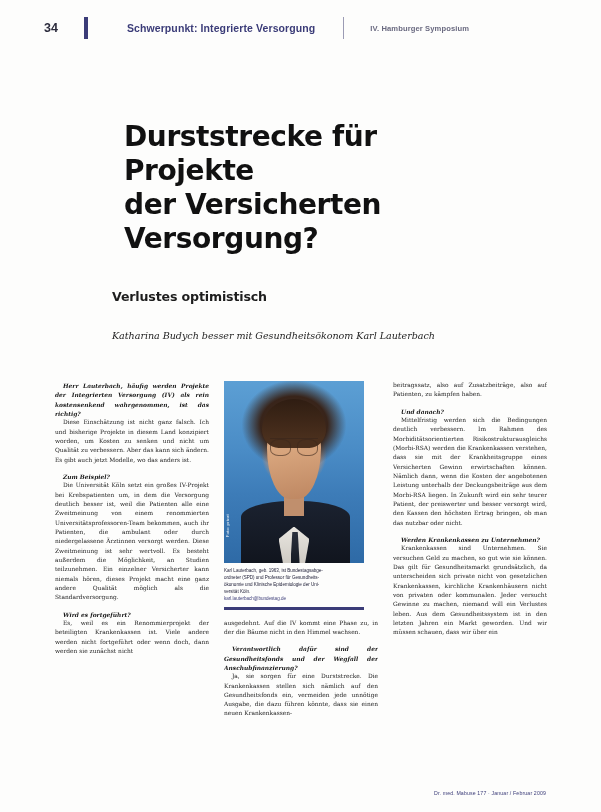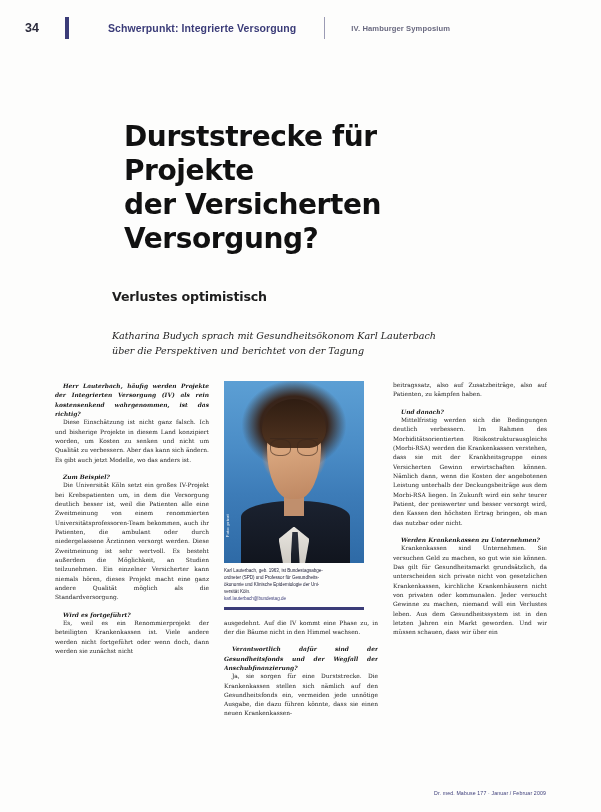--- a/index.html
+++ b/index.html
@@ -18,21 +18,21 @@
 
   .page {
     position: absolute;
     inset: 0;
     background: #fdfdfc;
   }
 
   
   .runhead {
     position: absolute;
-    left: 25px;
+    left: 44px;
     top: 17px;
     right: 28px;
     height: 22px;
     display: flex;
     align-items: center;
     gap: 17px;
   }
   .folio {
     font-family: "Liberation Sans", sans-serif;
     font-size: 12.5px;
@@ -290,22 +290,21 @@
   <div class="titleblock">
     <h1 class="headline">
       <span>Durststrecke für Projekte</span><br>
       <span>der Versicherten Versorgung?</span>
     </h1>
     <div class="subhead">
       <br>
       <span>Verlustes optimistisch</span>
     </div>
     <div class="standfirst">
-      <span>Katharina Budych sprach mit Gesundheitsökonom Karl Lauterbach</span><br>
-      <span>über die Perspektiven und berichtet von der Tagung</span>
+      <span>Katharina Budych besser mit Gesundheitsökonom Karl Lauterbach</span><br>
     </div>
   </div>
 
   <div class="columns">
 
     <div class="col">
       <p class="qhead">Herr Lauterbach, häufig werden Projekte der Integrierten Versorgung (IV) als rein kostensenkend wahrgenommen, ist das richtig?</p>
       <p class="body">Diese Einschätzung ist nicht ganz falsch. Ich und bisherige Projekte in diesem Land konzipiert worden, um Kosten zu senken und nicht um Qualität zu verbessern. Aber das kann sich ändern. Es gibt auch jetzt Modelle, wo das anders ist.</p>
       <p class="qhead spaced">Zum Beispiel?</p>
       <p class="body">Die Universität Köln setzt ein großes IV-Projekt bei Krebspatienten um, in dem die Versorgung deutlich besser ist, weil die Patienten alle eine Zweitmeinung von einem renommierten Universitätsprofessoren-Team bekommen, auch ihr Patienten, die ambulant oder durch niedergelassene Ärztinnen versorgt werden. Diese Zweitmeinung ist sehr wertvoll. Es besteht außerdem die Möglichkeit, an Studien teilzunehmen. Ein einzelner Versicherter kann niemals hören, dieses Projekt macht eine ganz andere Qualität möglich als die Standardversorgung.</p>

